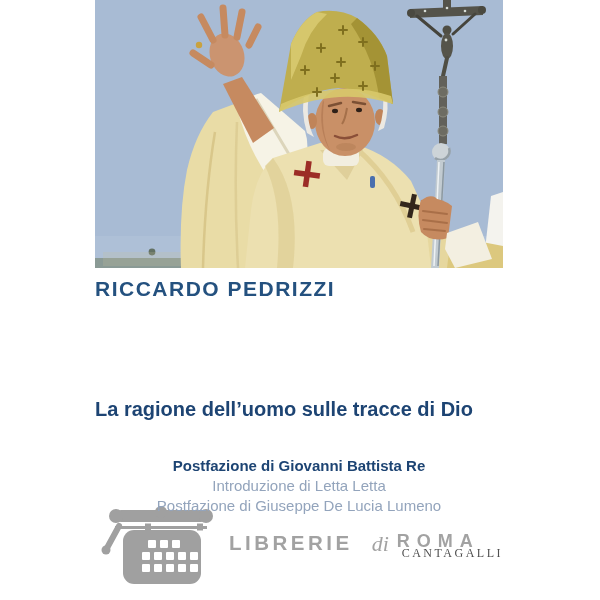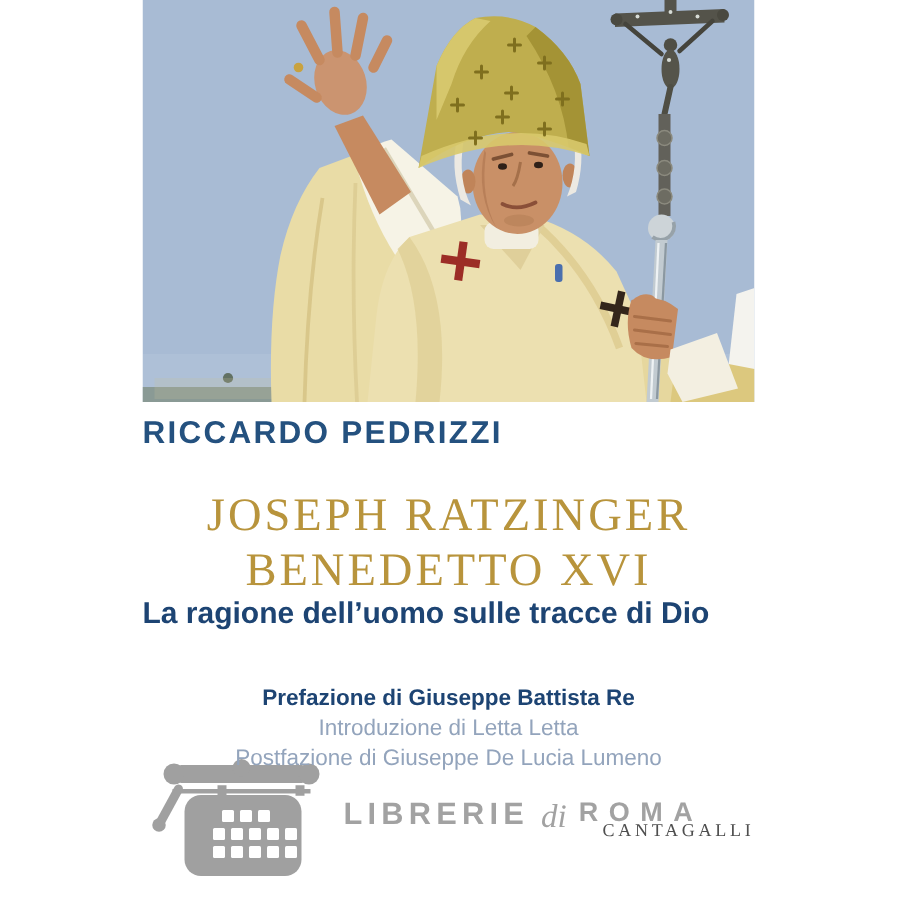--- a/index.html
+++ b/index.html
@@ -18,21 +18,21 @@
            font-size:15px;line-height:20px;color:var(--credit-muted,#93a4bc);z-index:3;}
   .credit.strong{font-weight:bold;color:var(--subtitle-blue,#1d4473);}
   .publisher{position:absolute;left:0;top:546px;width:408px;text-align:right;z-index:1;
              font-family:"Liberation Serif",serif;font-size:12px;letter-spacing:2.5px;
              color:var(--publisher-gray,#4f4f4f);}
   .wm-icon{position:absolute;left:101px;top:502px;width:122px;height:84px;z-index:2;opacity:.95;}
   .wm-icon svg{display:block;width:100%;height:100%;}
   .wm-text{position:absolute;left:229px;top:531px;z-index:4;display:flex;align-items:flex-start;
            color:var(--watermark-gray,#9b9b9b);white-space:nowrap;opacity:.92;}
   .wm-left{font-size:20.5px;font-weight:bold;letter-spacing:3.5px;}
-  .wm-mid{font-family:"Liberation Serif",serif;font-style:italic;font-size:22px;margin:0 8px 0 8px;}
+  .wm-mid{font-family:"Liberation Serif",serif;font-style:italic;font-size:22px;margin:0 8px 0 19px;}
   .wm-right{font-size:18px;font-weight:bold;letter-spacing:7px;}
 </style>
 </head>
 <body>
 
 <div class="page">
   <div class="cover">
 
     <svg class="photo" viewBox="0 0 408 268" role="img" aria-label="Pope Benedict XVI in a gold embroidered mitre and cream chasuble waving with his raised right hand, holding the silver papal ferula with crucifix, against a blue sky">
 
@@ -147,29 +147,25 @@
       <g stroke="#a96f48" stroke-width="2" stroke-linecap="round">
         <path d="M328,211 L352,214"></path>
           <path d="M328,220 L352,223"></path>
           <path d="M329,229 L350,231"></path>
       </g>
       <polygon points="352,233 383,222 397,259 360,268 350,249" fill="#f3efe1"></polygon>
     </svg>
 
     <div class="author">RICCARDO PEDRIZZI</div>
 
-    <div class="title">
-      <div>JOSEPH RATZINGER</div>
-      <div>BENEDETTO XVI</div>
-    </div>
 
     <div class="subtitle">La ragione dell’uomo sulle tracce di Dio</div>
 
     <div class="credits">
-      <div class="credit strong">Prefazione di Giuseppe Battista Re</div>
+      <div class="credit strong">Postfazione di Giovanni Battista Re</div>
       <div class="credit">Introduzione di Letta Letta</div>
       <div class="credit">Postfazione di Giuseppe De Lucia Lumeno</div>
     </div>
 
     <div class="publisher">CANTAGALLI</div>
   </div>
 
   <div class="wm-icon">
     <svg viewBox="0 0 122 84">
       <g fill="var(--watermark-gray,#9b9b9b)" stroke="none">

